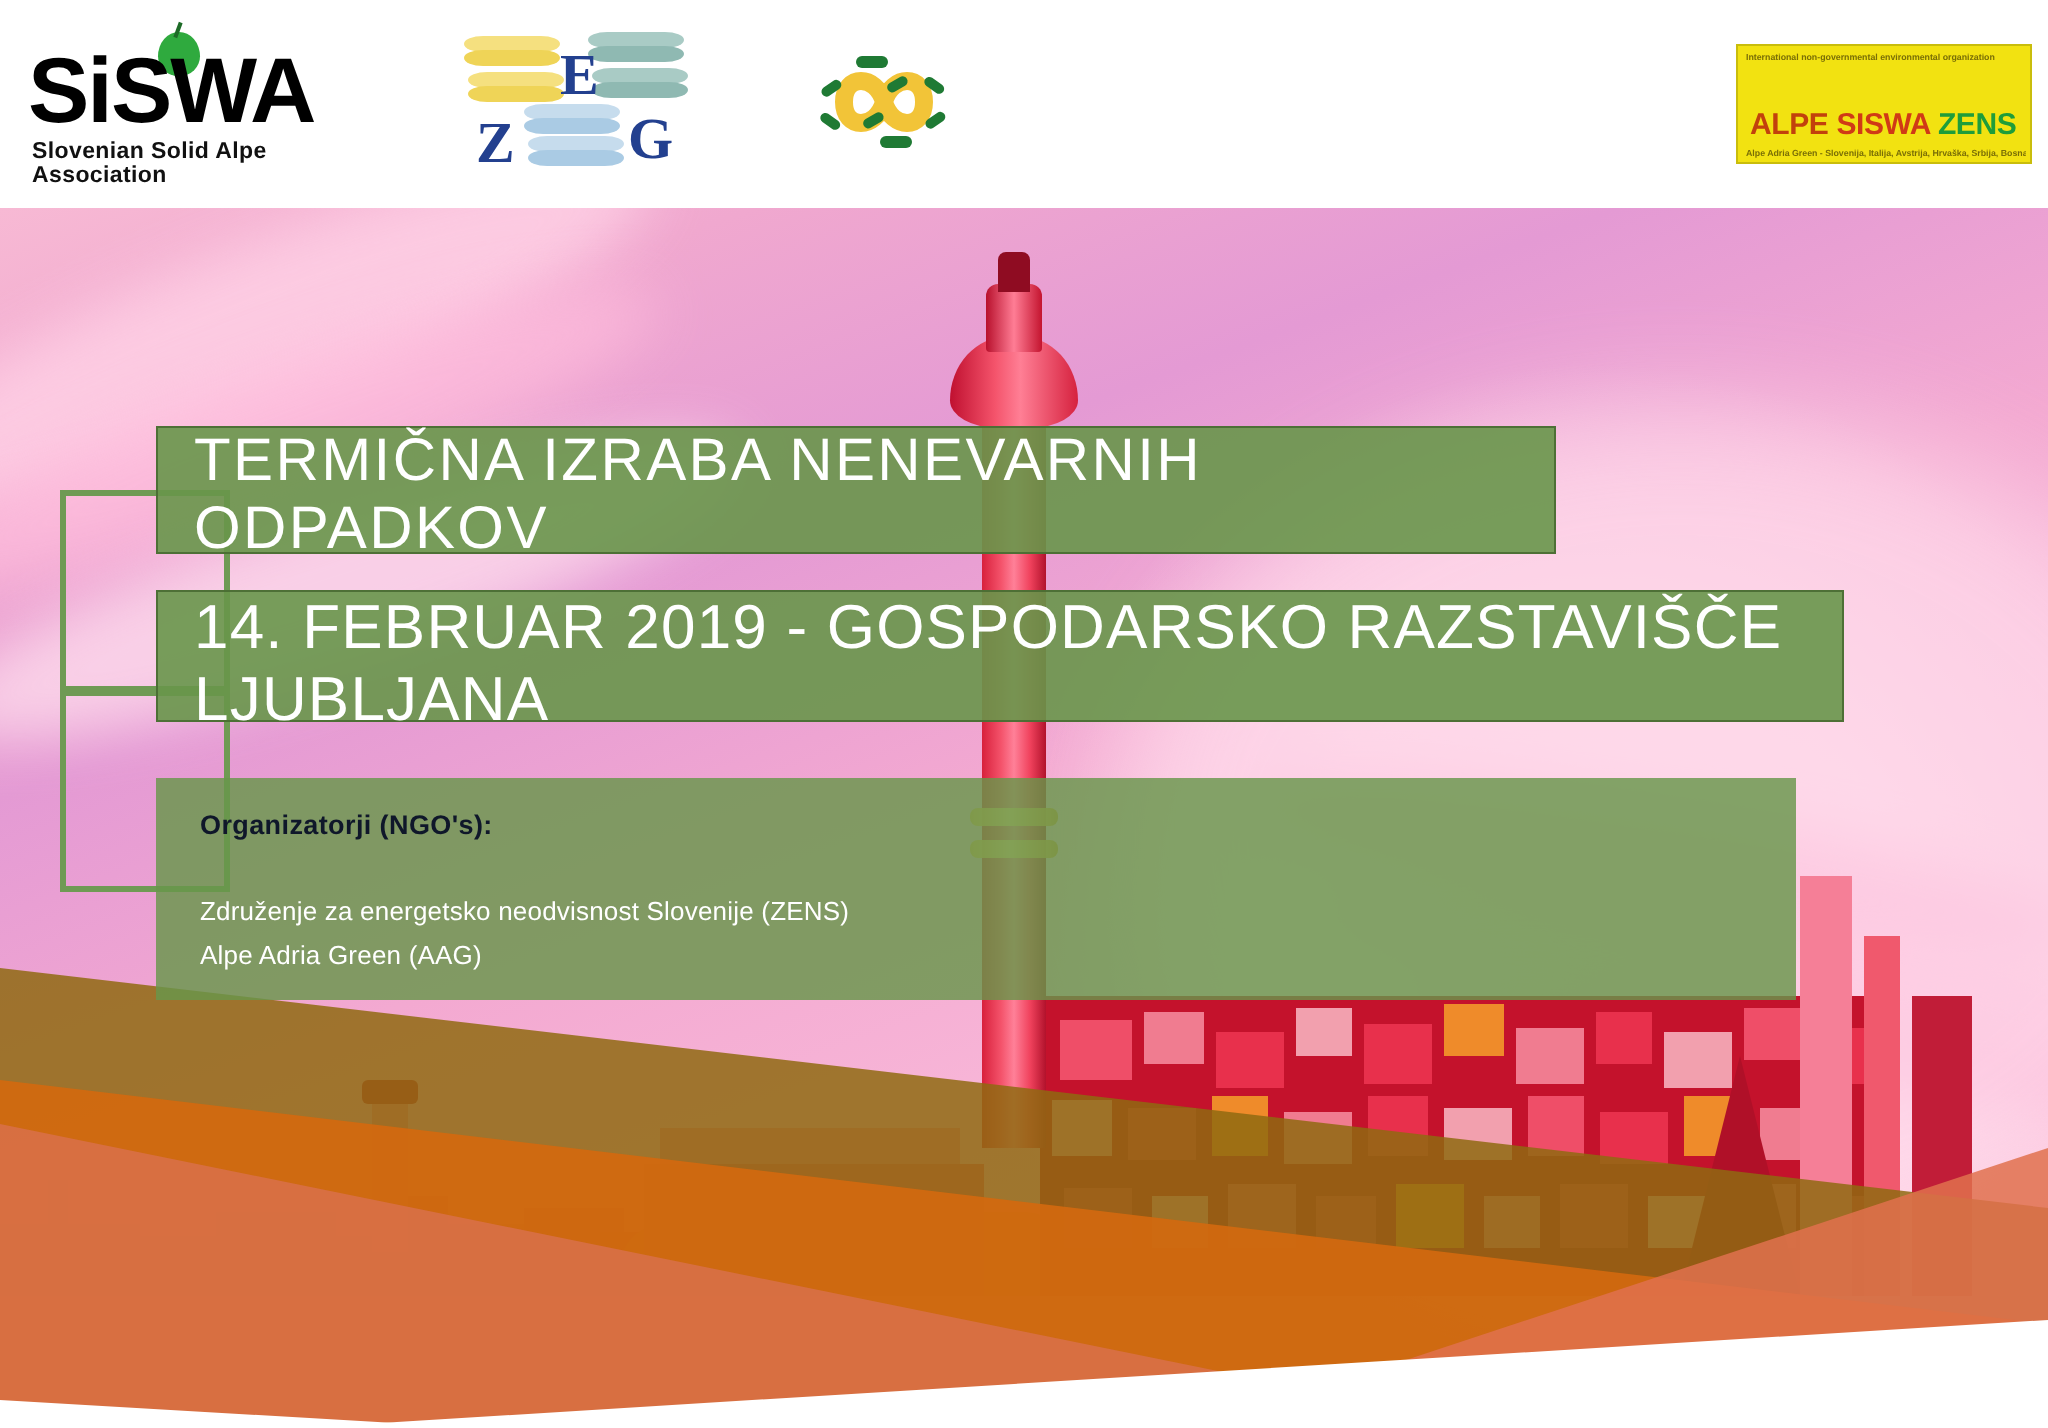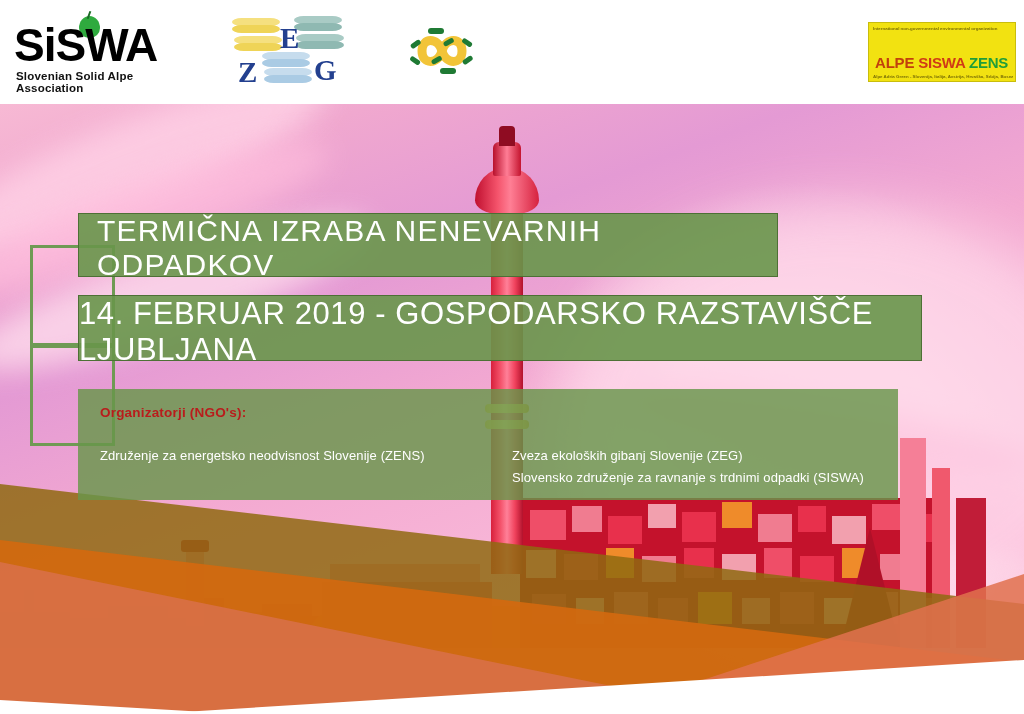--- a/index.html
+++ b/index.html
@@ -162,31 +162,31 @@
     box-sizing:border-box;
     display:flex;align-items:flex-start;
     color:#ffffff;
     z-index:12;
   }
   .band-title{
     left:78px;top:213px;width:700px;height:64px;padding-left:18px;
     font-size:30px;font-weight:400;letter-spacing:1.2px;
   }
   .band-date{
-    left:78px;top:295px;width:844px;height:66px;
+    left:78px;top:295px;width:844px;height:66px;padding-left:18px;
     font-size:31px;font-weight:400;letter-spacing:.6px;
   }
   .band-org{
     left:78px;top:389px;width:820px;height:111px;
     background:rgba(104,150,74,.82);
     border:none;
     display:block;padding:16px 0 0 22px;
   }
   .org-head{
-    font-size:13.5px;font-weight:700;color:#b91c1c;margin-bottom:9px;
+    font-size:13.5px;font-weight:700;color:#0f172a;margin-bottom:9px;
     letter-spacing:.2px;
   }
   .org-grid{position:relative;height:50px;}
   .org-col{position:absolute;top:16px;}
   .org-col.left{left:0;}
   .org-col.right{left:412px;}
   .org-line{
     font-size:13px;color:#ffffff;line-height:22px;white-space:nowrap;
     letter-spacing:.1px;
   }
@@ -375,21 +375,18 @@
 
   <div class="band band-date">
     <span>14. FEBRUAR 2019 - GOSPODARSKO RAZSTAVIŠČE LJUBLJANA</span>
   </div>
 
   <div class="band band-org">
     <div class="org-head">Organizatorji (NGO's):</div>
     <div class="org-grid">
       <div class="org-col left">
         <div class="org-line">Združenje za energetsko neodvisnost Slovenije (ZENS)</div>
-      </div>
-      <div class="org-col right">
-        <div class="org-line">Zveza ekoloških gibanj Slovenije (ZEG)</div>
-        <div class="org-line">Slovensko združenje za ravnanje s trdnimi odpadki (SISWA)</div>
+        <div class="org-line">Alpe Adria Green (AAG)</div>
       </div>
     </div>
   </div>
 
 </div>
 
 </body></html>

